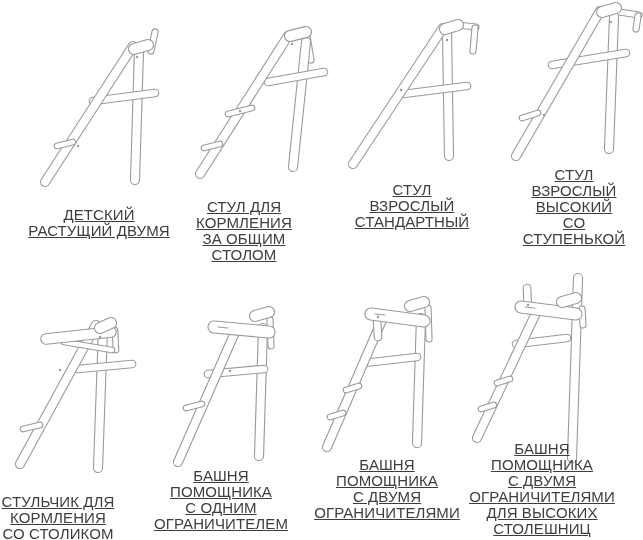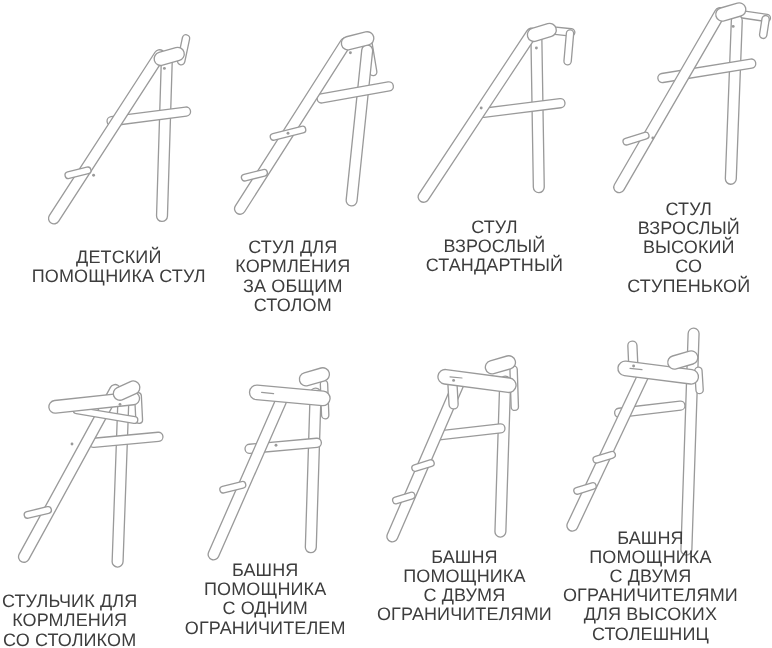--- a/index.html
+++ b/index.html
@@ -6,21 +6,21 @@
   .canvas{
     position:relative;width:643px;height:540px;background:#ffffff;
     overflow:hidden;font-family:"Liberation Sans", sans-serif;
   }
   .fig{position:absolute;margin:0;padding:0;}
   .fig svg{position:absolute;left:0;top:0;overflow:visible;}
   .caption{
     position:absolute;transform:translateX(-50%);
     text-align:center;white-space:pre-line;
     font-size:15px;line-height:16px;font-weight:400;
-    color:#3d3d3d;letter-spacing:.1px;z-index:2;
+    color:#3d3d3d;letter-spacing:.1px;z-index:2;text-decoration:underline;
   }
   .watermark{
     position:absolute;left:535px;top:517px;z-index:3;
     font-size:34px;font-weight:700;letter-spacing:1.5px;
     color:rgba(190,190,190,0.62);
     margin-top:26px;
   }
   
   .m{stroke:#ffffff;fill:none;stroke-linecap:round;stroke-linejoin:round;}
   .o{stroke:#9a9a9a;fill:none;stroke-linecap:round;stroke-linejoin:round;}
@@ -44,21 +44,21 @@
         <path class="m" stroke-width="8" d="M10,160 L98,24"></path>
       <path class="o" stroke-width="6.7" d="M22,124 L38,120"></path>
         <path class="m" stroke-width="4.5" d="M22,124 L38,120"></path>
       <path class="o" stroke-width="12.2" d="M99,27 L113,23"></path>
         <path class="m" stroke-width="10" d="M99,27 L113,23"></path>
       <circle class="dot" cx="102" cy="35" r="1.2"></circle>
       <circle class="dot" cx="43" cy="124" r="1.2"></circle>
     </svg>
   </figure>
   <figcaption class="caption" style="left:99px;top:207px">ДЕТСКИЙ
-ПОМОЩНИКА СТУЛ</figcaption>
+РАСТУЩИЙ ДВУМЯ</figcaption>
 
   <figure class="fig" style="left:192px;top:22px;width:140px;height:160px">
     <svg width="140" height="160" viewBox="0 0 140 160">
       <path class="o" stroke-width="7.2" d="M115,14 L119,38"></path>
         <path class="m" stroke-width="5" d="M115,14 L119,38"></path>
       <path class="o" stroke-width="10.2" d="M114,20 L101,145"></path>
         <path class="m" stroke-width="8" d="M114,20 L101,145"></path>
       <path class="o" stroke-width="8.7" d="M76,60 L132,50"></path>
         <path class="m" stroke-width="6.5" d="M76,60 L132,50"></path>
       <path class="o" stroke-width="10.2" d="M8,152 L96,14"></path>

